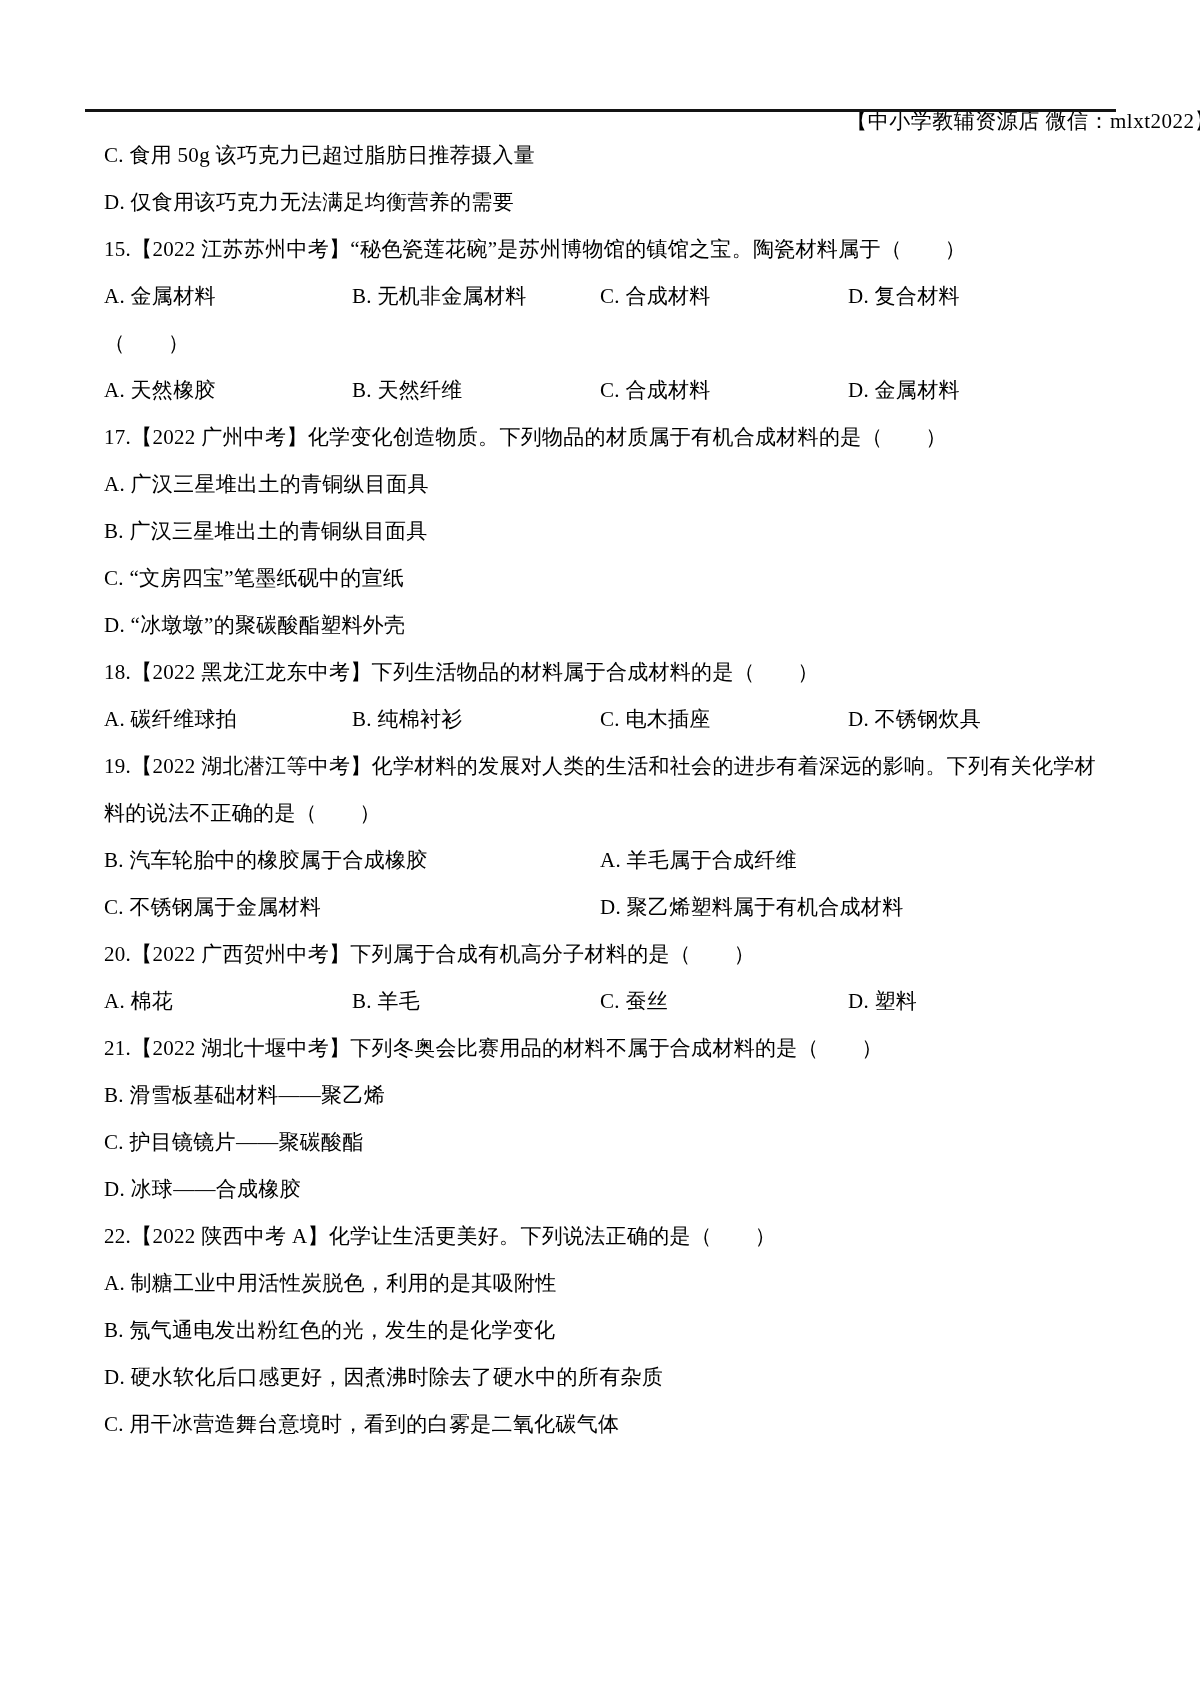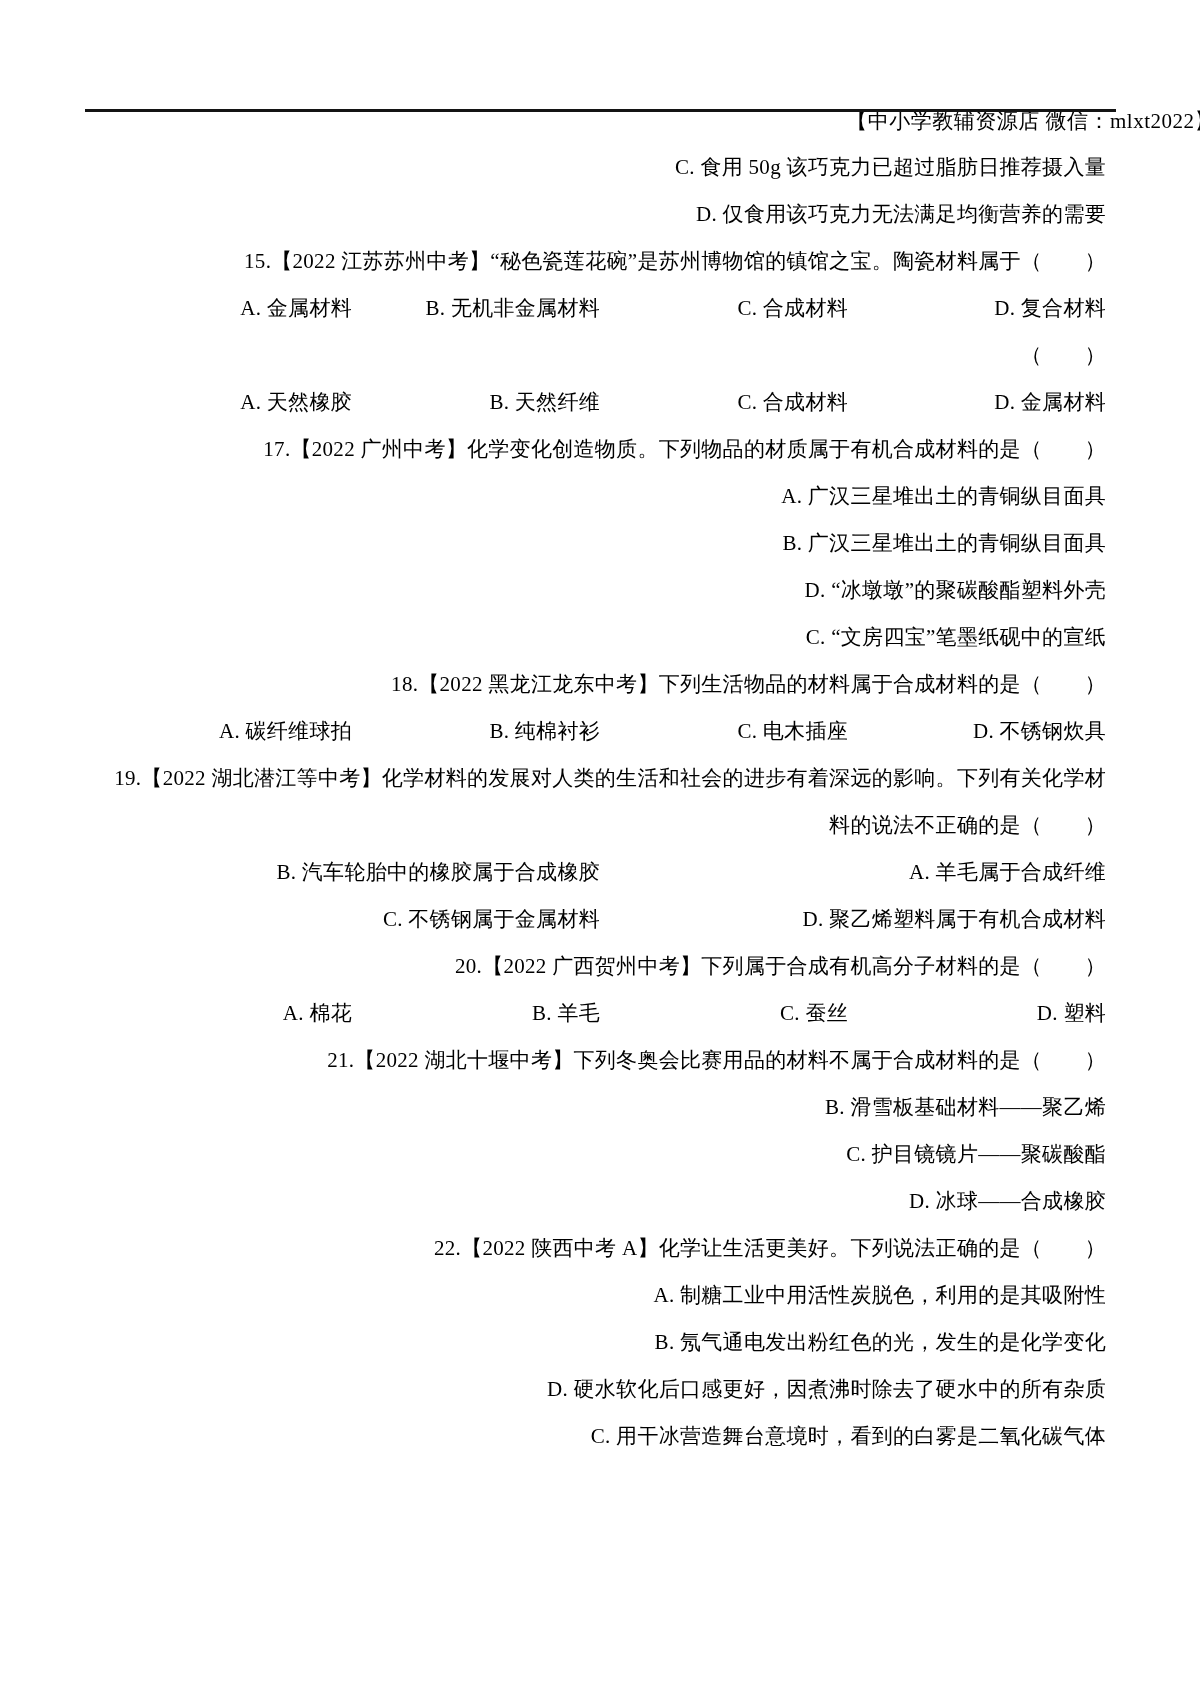--- a/index.html
+++ b/index.html
@@ -25,24 +25,23 @@
   .rule {
     position: absolute;
     top: 109px;
     left: 85px;
     width: 1031px;
     height: 0;
     border-top: 3px solid #141414;
   }
   .content {
     position: absolute;
-    top: 143px;
+    top: 131px;
     left: 104px;
     width: 1002px;
-    text-align: right;
   }
   .line {
     height: 47px;
     display: flex;
     align-items: center;
     font-size: 21px;
     white-space: pre;
     letter-spacing: 0.3px;
   }
   .line > span { display: block; }
@@ -102,25 +101,25 @@
 
     <div class="line">
       <span class="full">A. 广汉三星堆出土的青铜纵目面具</span>
     </div>
 
     <div class="line">
       <span class="full">B. 广汉三星堆出土的青铜纵目面具</span>
     </div>
 
     <div class="line">
-      <span class="full">D. “冰墩墩”的聚碳酸酯塑料外壳</span>
+      <span class="full">C. “文房四宝”笔墨纸砚中的宣纸</span>
     </div>
 
     <div class="line">
-      <span class="full">C. “文房四宝”笔墨纸砚中的宣纸</span>
+      <span class="full">D. “冰墩墩”的聚碳酸酯塑料外壳</span>
     </div>
 
     <div class="line">
       <span class="full">18.【2022 黑龙江龙东中考】下列生活物品的材料属于合成材料的是（　　）</span>
     </div>
 
     <div class="line">
       <span class="c4">A. 碳纤维球拍</span>
       <span class="c4">B. 纯棉衬衫</span>
       <span class="c4">C. 电木插座</span>

